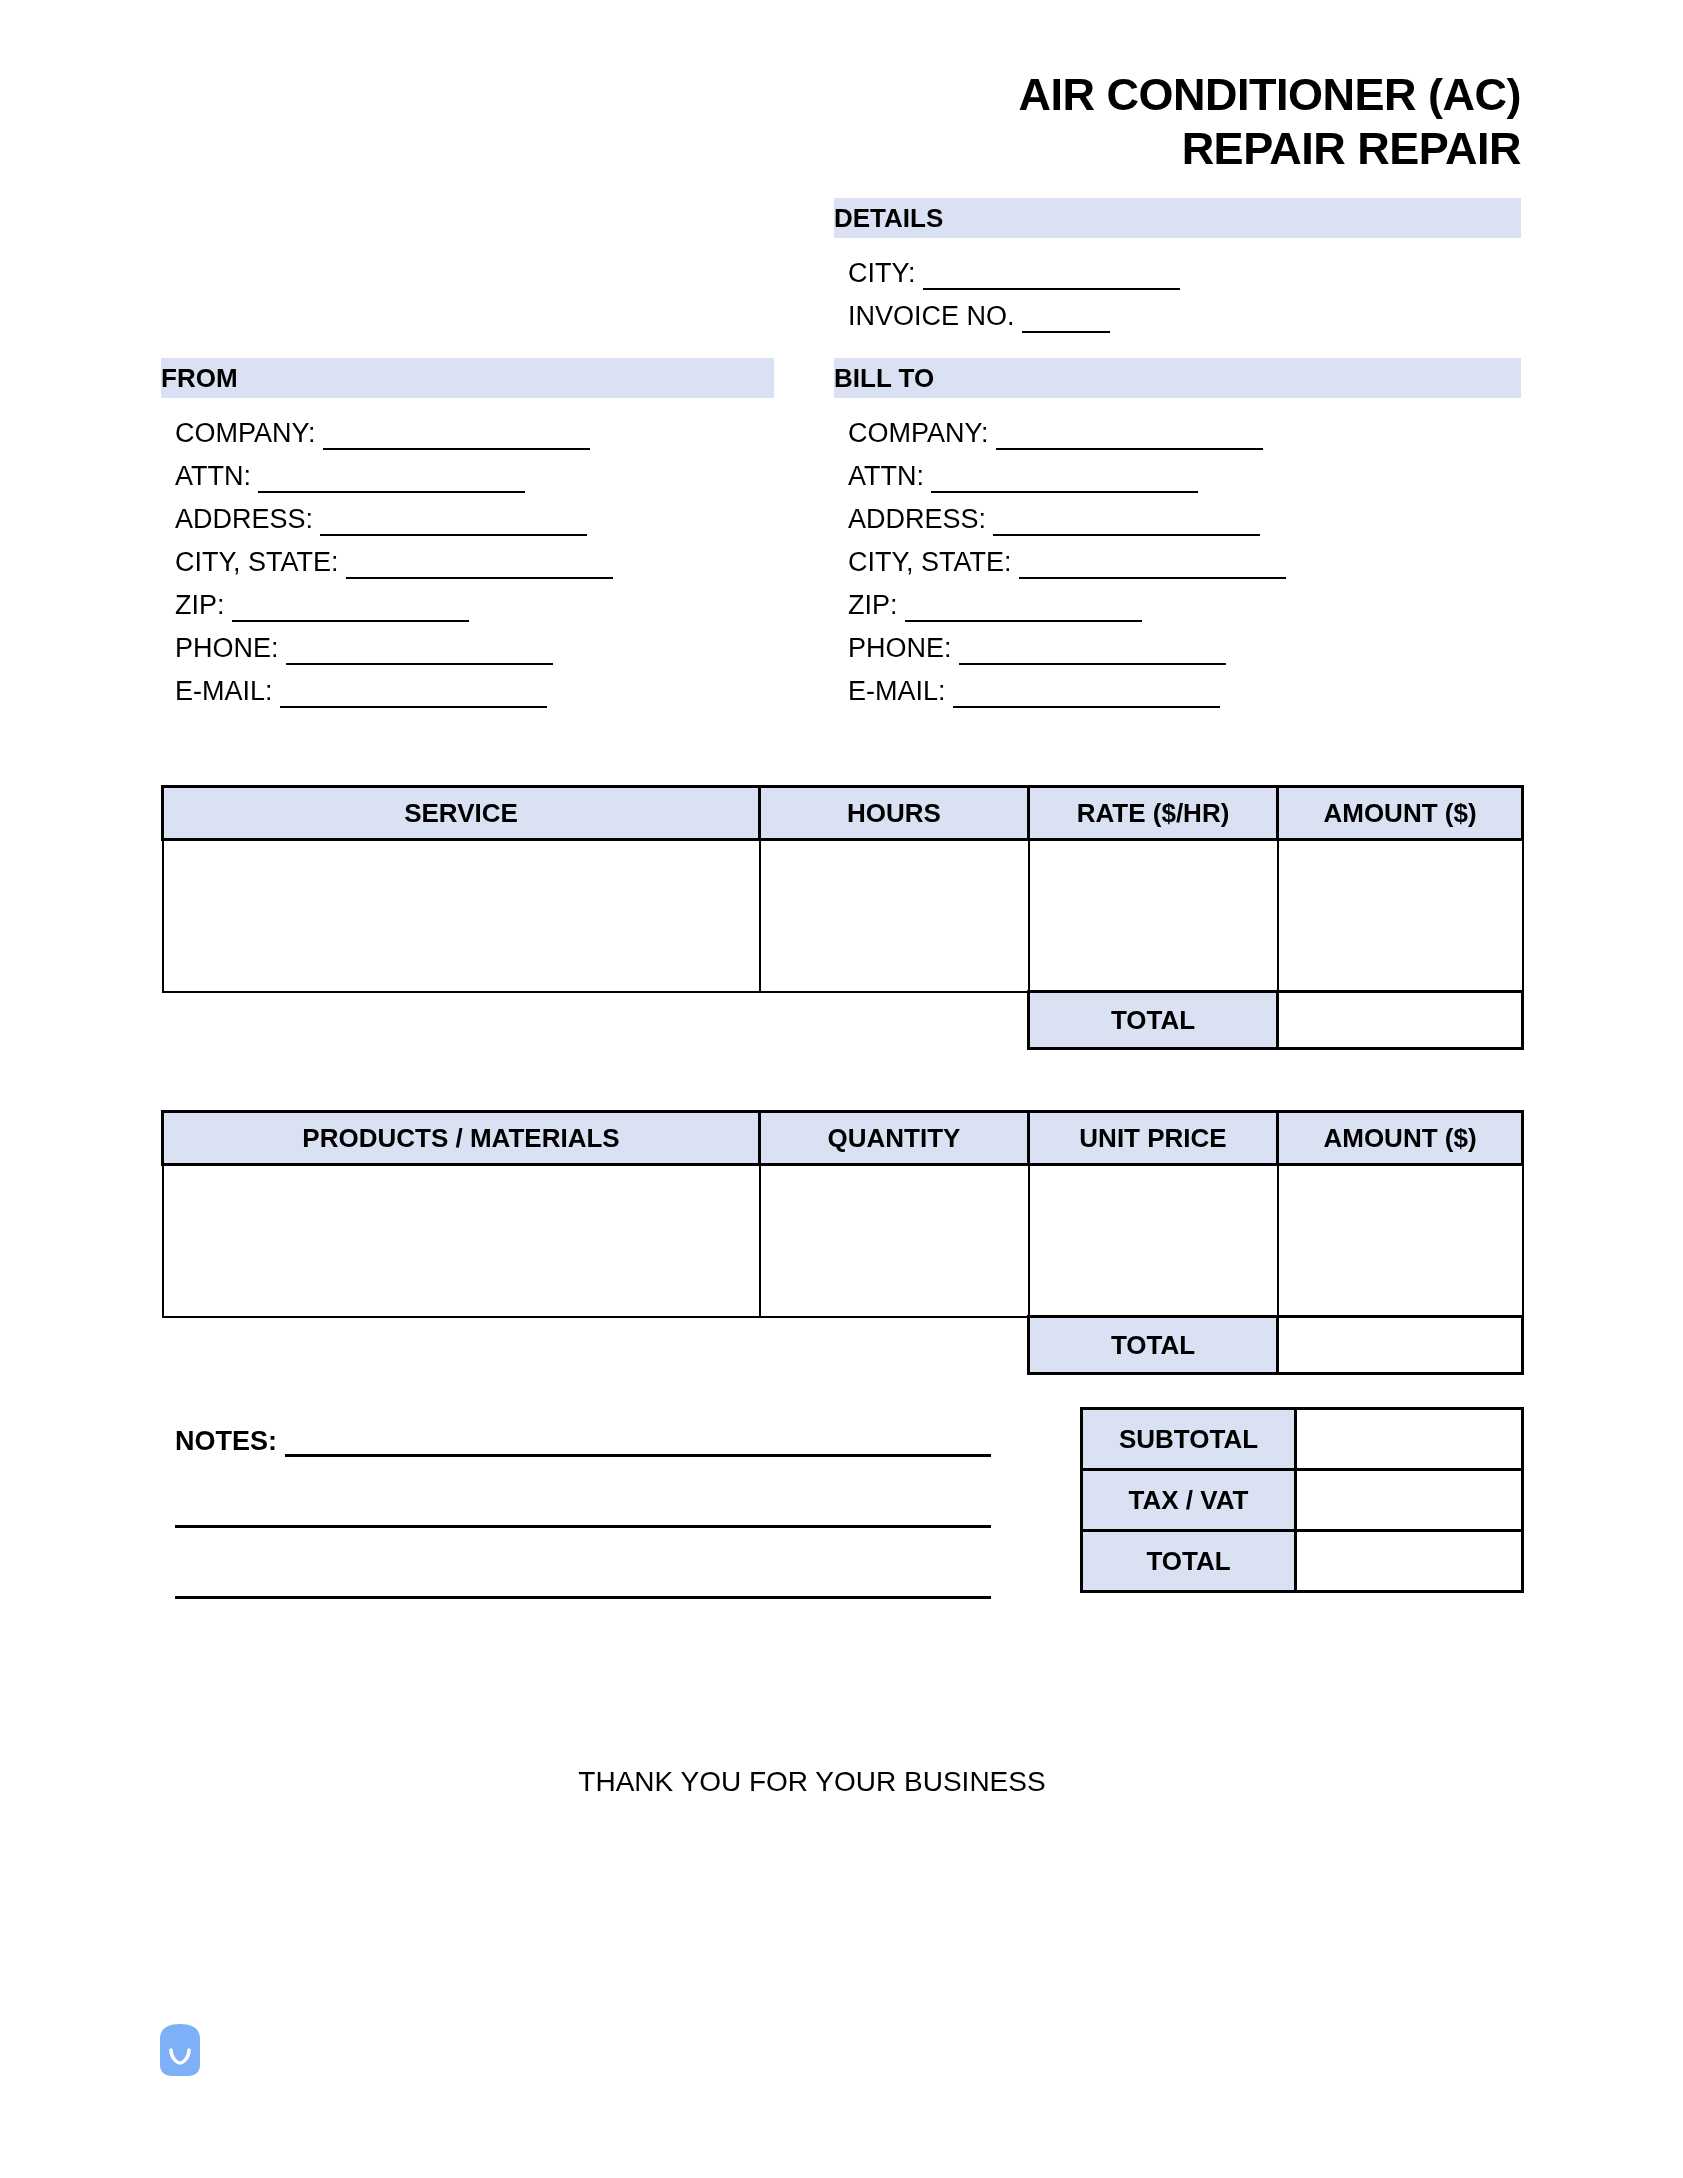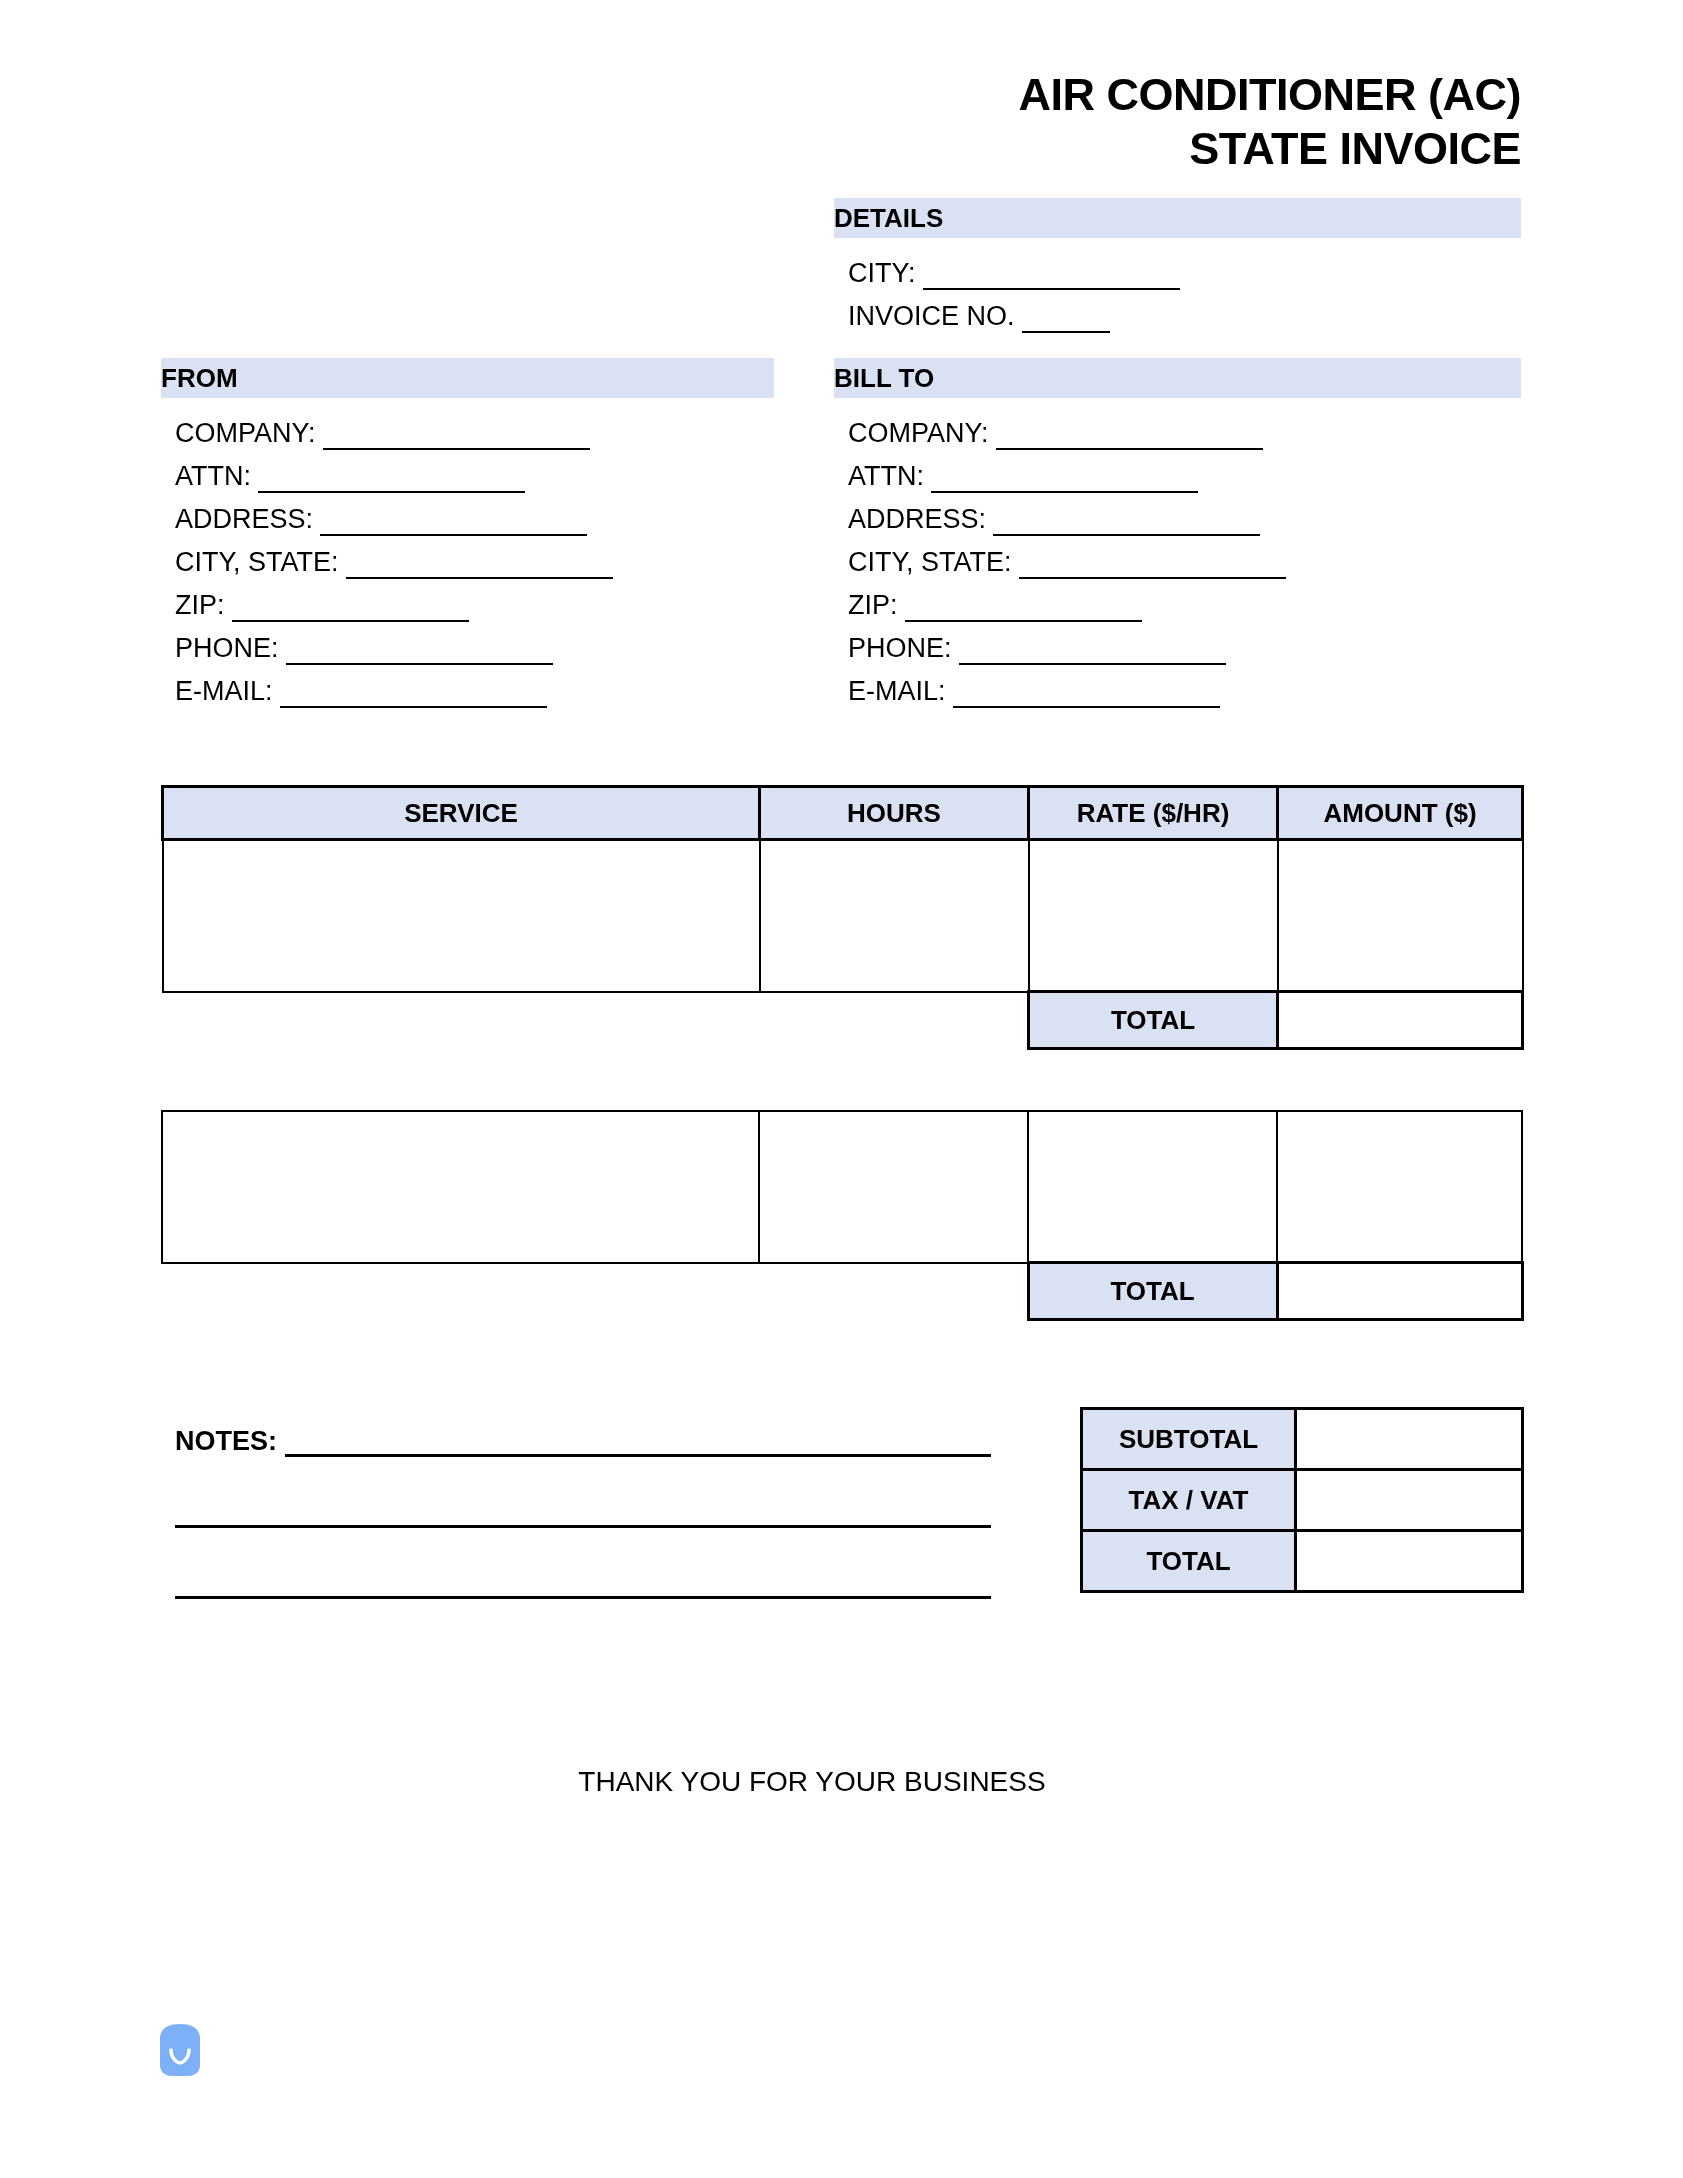--- a/index.html
+++ b/index.html
@@ -171,21 +171,21 @@
     height: 55px;
   }
 </style>
 </head>
 <body>
 
 <div class="page">
 
   <div class="title-block">
     <div class="title-line">AIR CONDITIONER (AC)</div>
-    <div class="title-line">STATE INVOICE</div>
+    <div class="title-line">REPAIR REPAIR</div>
   </div>
 
   <div class="band" id="band-details">DETAILS</div>
   <div class="fieldset" id="details-fields">
       <div class="field-row">
         <span class="field-label">CITY:</span>
         <span class="field-rule" style="width: 257px;"></span>
       </div>
       <div class="field-row">
         <span class="field-label">INVOICE NO.</span>
@@ -288,20 +288,26 @@
 
   <table class="tbl" id="products-table">
     <colgroup>
       <col style="width:597px">
       <col style="width:269px">
       <col style="width:249px">
       <col style="width:245px">
     </colgroup>
     <tbody>
         <tr>
+          <td class="hdr">PRODUCTS / MATERIALS</td>
+          <td class="hdr">QUANTITY</td>
+          <td class="hdr">UNIT PRICE</td>
+          <td class="hdr">AMOUNT ($)</td>
+        </tr>
+        <tr>
           <td class="body-cell"></td>
           <td class="body-cell"></td>
           <td class="body-cell"></td>
           <td class="body-cell"></td>
         </tr>
         <tr>
           <td class="blank"></td>
           <td class="blank"></td>
           <td class="total-lbl">TOTAL</td>
           <td class="total-val"></td>

